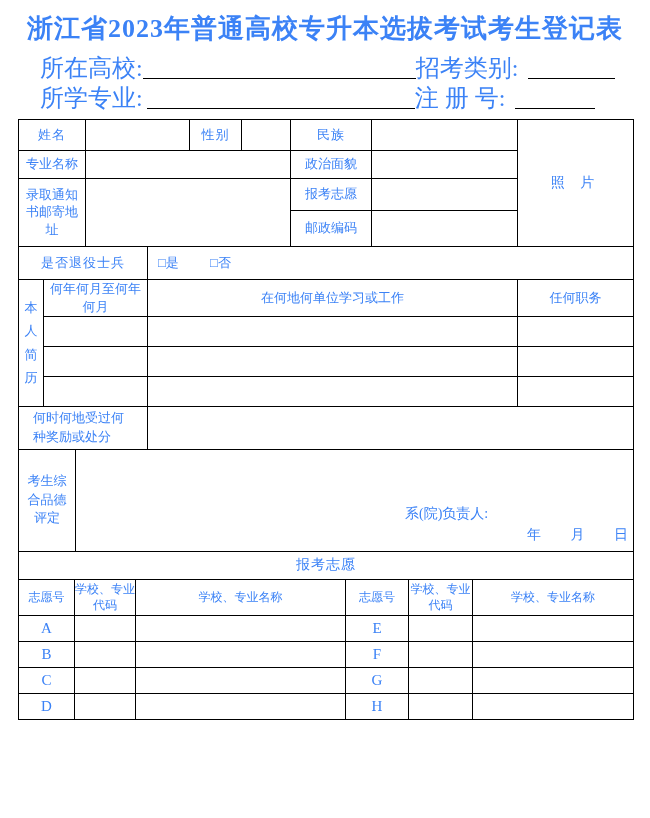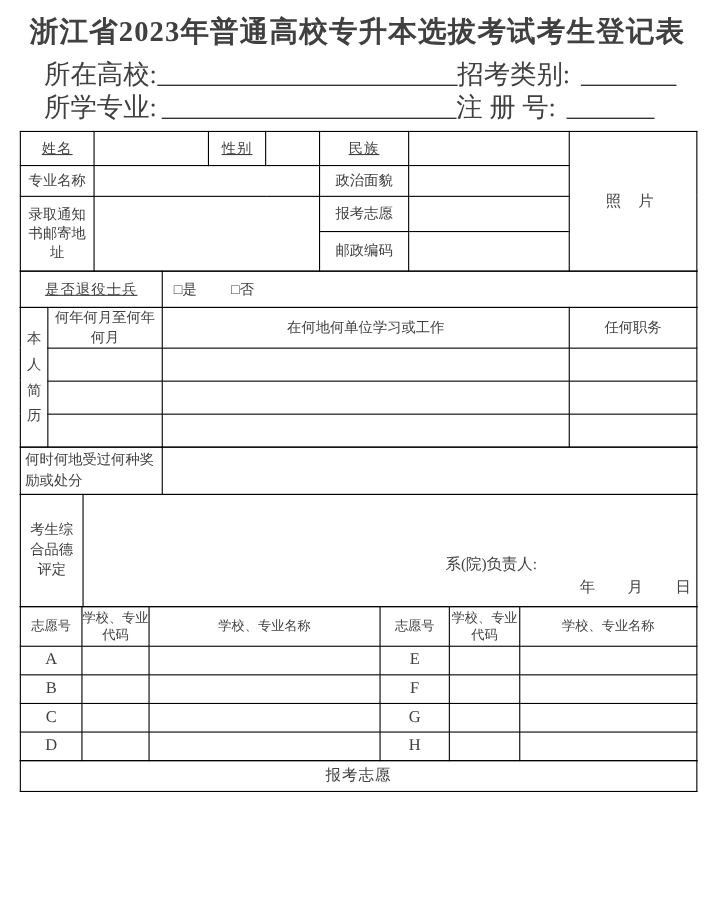--- a/index.html
+++ b/index.html
@@ -2,21 +2,21 @@
 <html><head>
 <meta charset="utf-8">
 <style>
   * { box-sizing: border-box; margin: 0; padding: 0; }
   html, body { background: #ffffff; }
   .page {
     position: relative;
     width: 650px;
     height: 818px;
     background: #ffffff;
-    color: #404040;
+    color: #3b82f6;
     font-family: "Liberation Serif", "DejaVu Serif", serif;
     overflow: hidden;
   }
   .doc-title {
     margin-top: 13px;
     text-align: center;
     font-size: 26px;
     font-weight: bold;
     letter-spacing: 1px;
     line-height: 1.25;
@@ -44,37 +44,37 @@
   }
   table.form-table.follow { margin-top: -1px; }
   .form-table td, .form-table th {
     border: 1px solid #000;
     text-align: center;
     vertical-align: middle;
     font-weight: normal;
     padding: 0;
     overflow: hidden;
   }
-  td.lbl { letter-spacing: 1px; text-decoration: underline; }
+  td.lbl { letter-spacing: 1px; }
   td.wrap-lbl {
     word-break: break-all;
     line-height: 1.35;
     padding: 0 3px;
     letter-spacing: 0;
     font-family: Liberation Serif, serif;
   }
   td.side-lbl {
     word-break: break-all;
     line-height: 1.8;
     padding: 0 5px;
   }
   td.left-lbl {
     text-align: left;
     word-break: break-all;
-    padding: 2px 4px;
+    padding: 2px 14px;
     line-height: 1.45;
   }
   td.checkbox-cell {
     text-align: left;
     padding-left: 10px;
   }
   .cb-opt { display: inline-block; }
   .cb-opt + .cb-opt { margin-left: 28px; }
   td.sig-cell { vertical-align: bottom; margin-top: 10px; }
   .sig-name {
@@ -228,20 +228,31 @@
         <div class="sig-name">系(院)负责人:</div>
         <div class="sig-date">年 月 日</div>
       </td>
     </tr>
   </tbody>
     </table>
 
 
   <table class="form-table follow">
     <colgroup>
+        <col style="width:615px">
+      </colgroup>
+    <tbody>
+        <tr style="height:28px">
+      <td class="section-head">报考志愿</td>
+    </tr>
+  </tbody>
+    </table>
+
+  <table class="form-table follow">
+    <colgroup>
       <col style="width:56px">
         <col style="width:61px">
         <col style="width:210px">
         <col style="width:63px">
         <col style="width:64px">
         <col style="width:161px">
     </colgroup>
     <tbody>
         <tr style="height:36px">
       <th class="small-th">志愿号</th>
@@ -279,24 +290,13 @@
       <td class="letter-cell">D</td>
       <td></td>
       <td></td>
       <td class="letter-cell">H</td>
       <td></td>
       <td></td>
     </tr>
   </tbody>
     </table>
 
-  <table class="form-table follow">
-    <colgroup>
-        <col style="width:615px">
-      </colgroup>
-    <tbody>
-        <tr style="height:28px">
-      <td class="section-head">报考志愿</td>
-    </tr>
-  </tbody>
-    </table>
-
 </div>
 
 </body></html>

